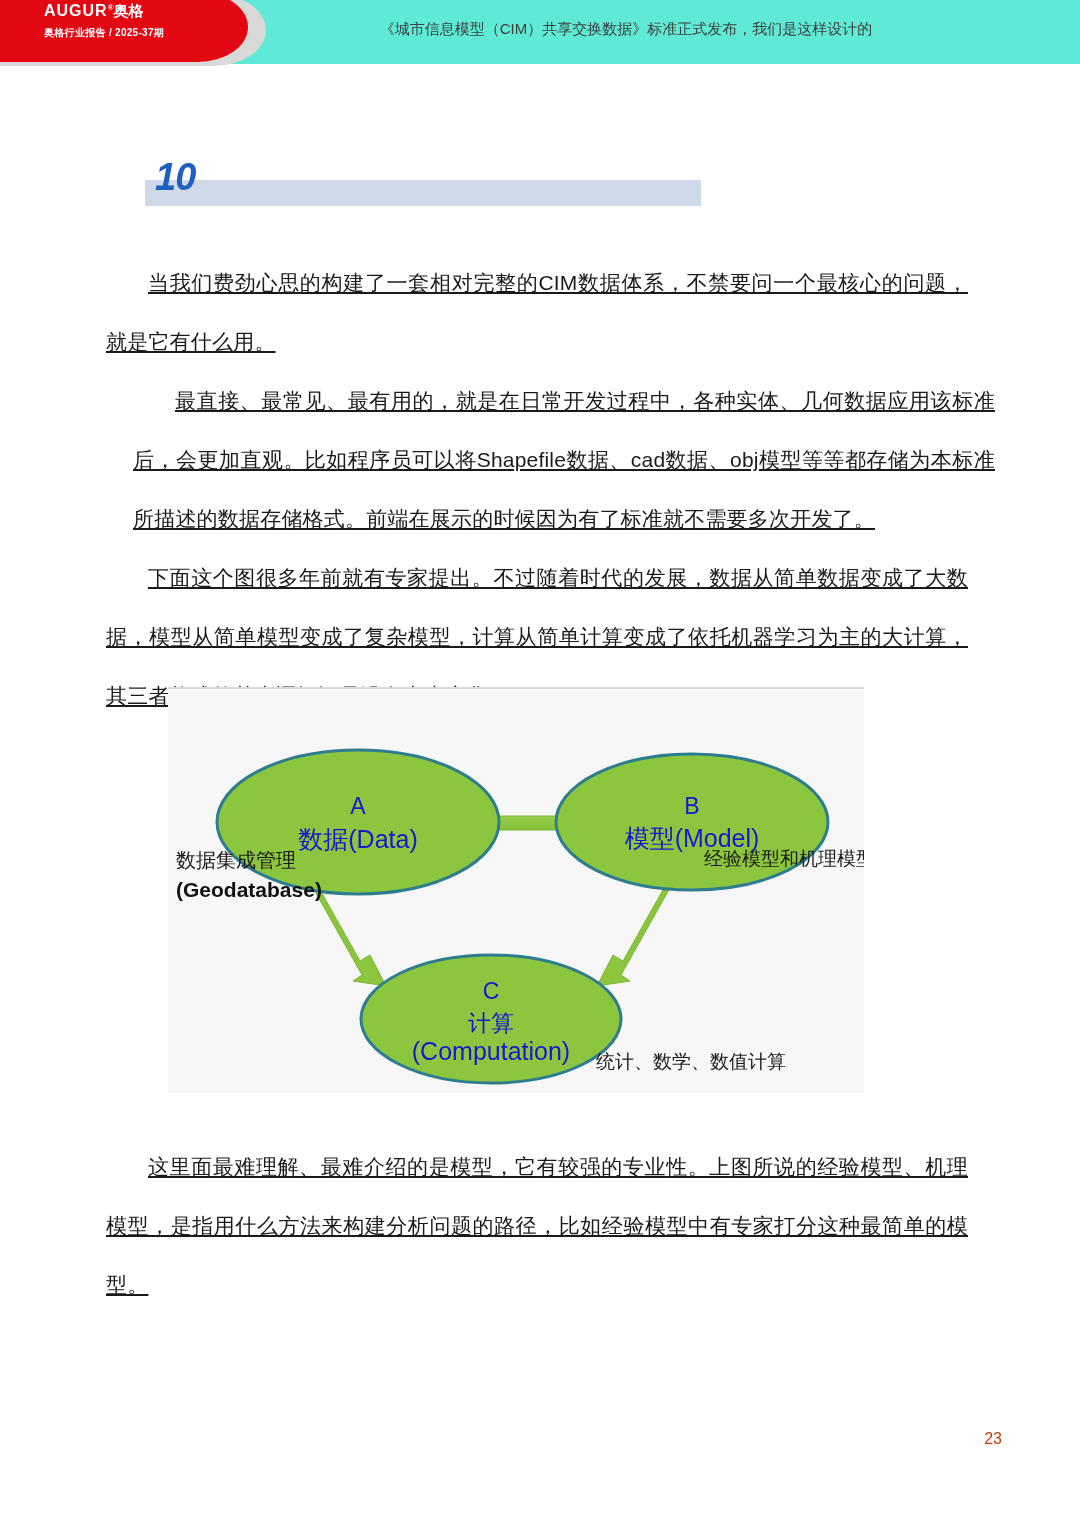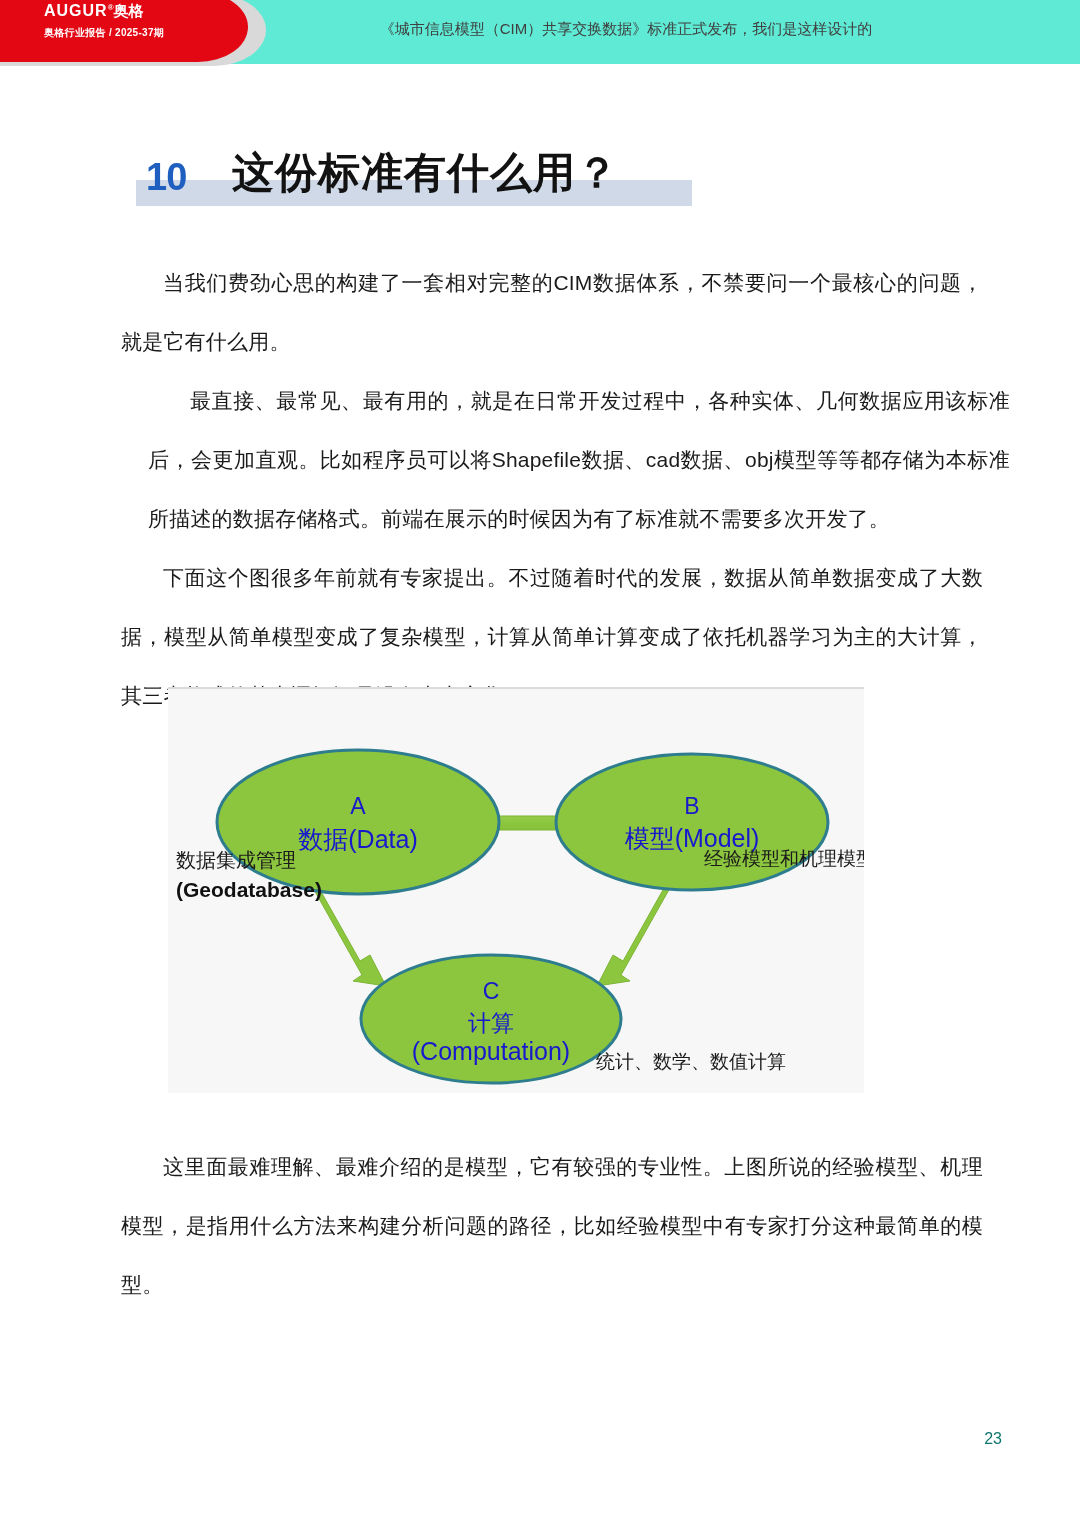--- a/index.html
+++ b/index.html
@@ -86,23 +86,24 @@
   
   .content {
     position: absolute;
     left: 0; top: 64px;
     width: 1080px;
   }
 
   
   .section-title {
     position: absolute;
-    left: 136px; top: 46px;
+    left: 145px; top: 46px;
     width: 600px;
     height: 58px;
+    font-style: italic;
   }
   .title-band {
     position: absolute;
     left: 0; top: 70px;
     width: 556px;
     height: 26px;
     background: #cfd9e8;
   }
   .title-number {
     position: absolute;
@@ -120,29 +121,30 @@
     font-weight: bold;
     color: #121212;
     line-height: 1;
     white-space: nowrap;
     letter-spacing: 1px;
   }
 
   
   .para {
     position: absolute;
-    left: 121px;
+    left: 106px;
     width: 862px;
     font-size: 21px;
     color: #1a1a1a;
     line-height: 59px;
     text-indent: 2em;
     text-align: justify;
     text-justify: inter-ideograph;
     letter-spacing: 0.2px;
+    text-decoration: underline;
   }
   .p1 { top: 168px; }
   .p2 { top: 286px; margin-left: 27px; }
   .p3 { top: 463px; }
   .p4 { top: 1052px; }
 
   
   .figure {
     position: absolute;
     left: 168px; top: 623px;
@@ -155,21 +157,21 @@
 
   
   .page-number {
     position: absolute;
     left: 0; top: 1366px;
     width: 1080px;
     padding-right: 78px;
     box-sizing: border-box;
     text-align: right;
     font-size: 16px;
-    color: #0f766e;
+    color: #c2410c;
   }
 </style>
 </head>
 <body>
 
 <div class="page-header">
   <div class="header-shadow"></div>
   <div class="header-badge">
     <div class="logo-row">
       <span>AUGUR</span><span class="reg">®</span><span class="cn">奥格</span>
@@ -177,21 +179,20 @@
     <div class="badge-sub">奥格行业报告 / 2025-37期</div>
   </div>
   <div class="header-title">《城市信息模型（CIM）共享交换数据》标准正式发布，我们是这样设计的</div>
 </div>
 
 <div class="content">
 
   <div class="section-title">
     <div class="title-band"></div>
     <div class="title-number">10</div>
-    <div class="title-text">这份标准有什么用？</div>
   </div>
 
   <p class="para p1">当我们费劲心思的构建了一套相对完整的CIM数据体系，不禁要问一个最核心的问题，就是它有什么用。</p>
   <p class="para p2">最直接、最常见、最有用的，就是在日常开发过程中，各种实体、几何数据应用该标准后，会更加直观。比如程序员可以将Shapefile数据、cad数据、obj模型等等都存储为本标准所描述的数据存储格式。前端在展示的时候因为有了标准就不需要多次开发了。</p>
   <p class="para p3">下面这个图很多年前就有专家提出。不过随着时代的发展，数据从简单数据变成了大数据，模型从简单模型变成了复杂模型，计算从简单计算变成了依托机器学习为主的大计算，其三者构成的基本逻辑还是没有太大变化。</p>
 
   <div class="figure">
     <svg width="696" height="402" viewBox="0 0 696 402">
       <defs>
         <linearGradient id="gradAB" x1="0" y1="0" x2="0" y2="1">

